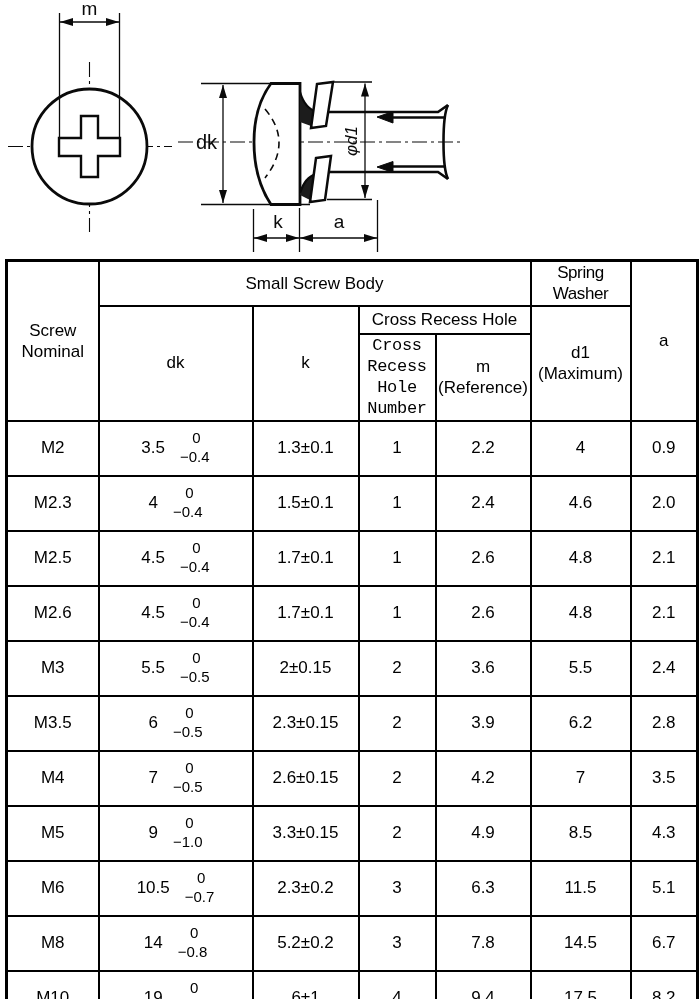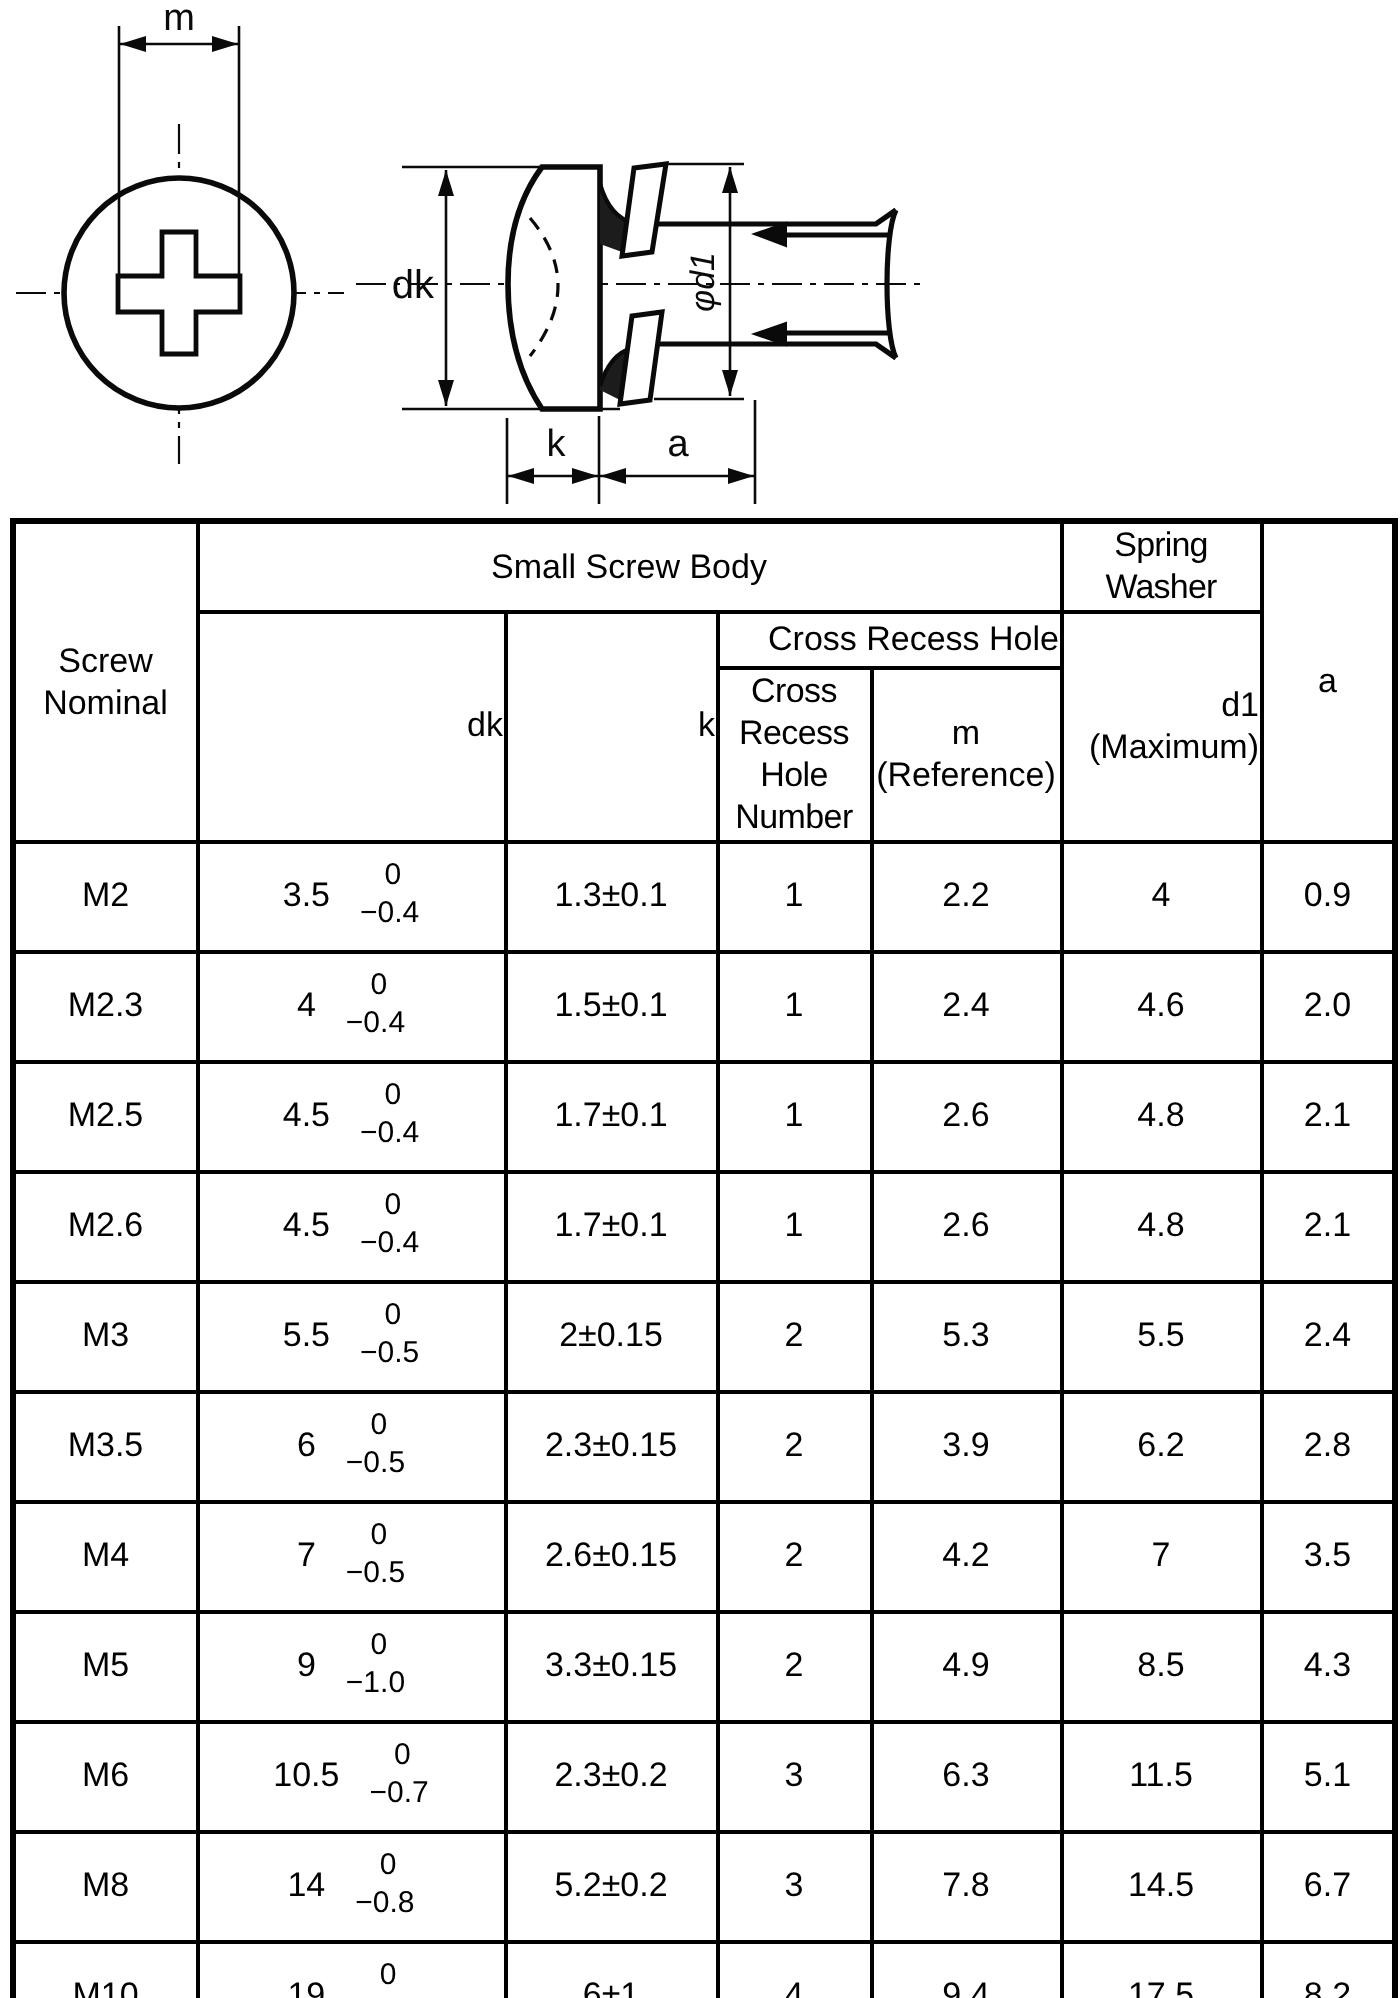--- a/index.html
+++ b/index.html
@@ -17,27 +17,27 @@
     border-collapse:collapse; table-layout:fixed;
     border:3px solid #000;
   }
   .spec th, .spec td {
     border:2px solid #000; padding:0;
     text-align:center; vertical-align:middle;
     font-size:17px; font-weight:normal; color:#000;
     line-height:1.25;
   }
   .spec tr.rowA th { height:32px; }
-  .spec tr.rowB th { height:26px;text-align:right; }
+  .spec tr.rowB th { height:26px; }
   .spec tr.rowC th { height:53px; }
   .spec tr.data td { height:53px; }
   .spec tr.last td { border-bottom:6px solid #000; }
   .hdr-main { font-size:18px;margin-left:36px; }
   .hdr-sw { font-size:14.5px; letter-spacing:-0.4px; }
-  .hdr-small { font-size:12.5px; letter-spacing:-0.3px; line-height:1.3; }
+  .hdr-small { font-size:12.5px; letter-spacing:-0.3px; line-height:1.3;font-family:Liberation Mono, monospace; }
   .nom { font-weight:bold;margin-top:12px; }
   .dkflex { display:flex; justify-content:center; align-items:center; gap:15px; }
   .tol { display:inline-flex; flex-direction:column; align-items:flex-end;
          font-size:15px; line-height:1.25; }
   .tol .up { margin-right:9px; }
 </style>
 </head>
 <body>
 
 <svg id="drawing" width="700" height="256" viewBox="0 0 700 256">
@@ -217,21 +217,21 @@
           <div class="dkflex">
             <span>5.5</span>
             <span class="tol">
               <span class="up">0</span>
               <span>−0.5</span>
             </span>
           </div>
         </td>
     <td>2±0.15</td>
     <td>2</td>
-    <td>5.3</td>
+    <td>3.6</td>
     <td>5.5</td>
     <td>2.4</td>
   </tr>
   <tr class="data">
     <td class="nom">M3.5</td>
     <td>
           <div class="dkflex">
             <span>6</span>
             <span class="tol">
               <span class="up">0</span>

